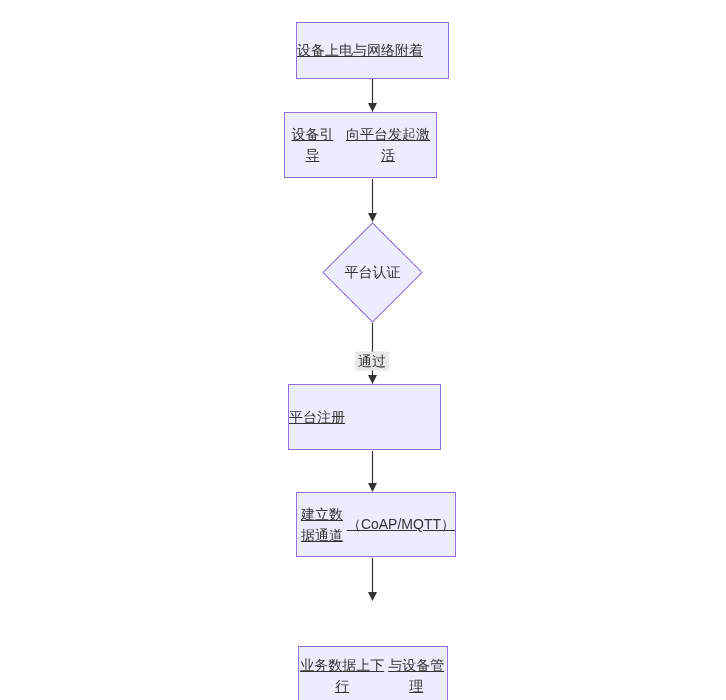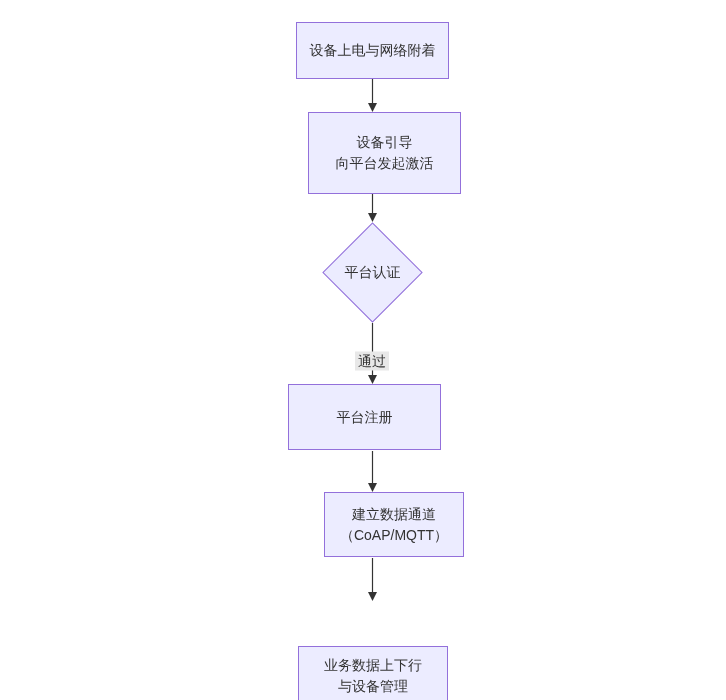--- a/index.html
+++ b/index.html
@@ -24,29 +24,30 @@
     stroke: var(--edge, #333333);
     stroke-width: 1.2;
   }
   .edges-layer polygon {
     fill: var(--edge, #333333);
     stroke: none;
   }
   .node {
     position: absolute;
     display: flex;
-    flex-direction: column;
+    flex-direction: row;
     align-items: center;
-    justify-content: center;
+    justify-content: flex-start;
     background: var(--node-fill, #ECECFF);
     border: 1px solid var(--node-border, #9370DB);
     font-size: 14px;
     line-height: 21px;
     text-align: center;
     color: var(--text, #333333);
+    text-decoration: underline;
   }
   .diamond-wrap {
     position: absolute;
     width: 101px;
     height: 101px;
   }
   .diamond-shape {
     position: absolute;
     left: 14.5px;
     top: 14.5px;
@@ -103,37 +104,37 @@
     <g>
       <line x1="372.5" y1="558" x2="372.5" y2="592"></line>
       <polygon points="368,592 377,592 372.5,601"></polygon>
     </g>
   </svg>
 
   <div class="node" style="left:296px; top:22px; width:153px; height:57px;">
     <div>设备上电与网络附着</div>
   </div>
 
-  <div class="node" style="left:308px; top:112px; width:153px; height:82px;">
+  <div class="node" style="left:284px; top:112px; width:153px; height:66px;">
     <div>设备引导</div>
     <div>向平台发起激活</div>
   </div>
 
   <div class="diamond-wrap" style="left:322px; top:222px;">
     <div class="diamond-shape"></div>
     <div class="diamond-label">平台认证</div>
   </div>
 
   <div class="edge-label" style="left:372px; top:361px;">通过</div>
 
   <div class="node" style="left:288px; top:384px; width:153px; height:66px;">
     <div>平台注册</div>
   </div>
 
-  <div class="node" style="left:296px; top:492px; width:140px; height:65px;margin-left:28px;">
+  <div class="node" style="left:296px; top:492px; width:160px; height:65px;">
     <div>建立数据通道</div>
     <div>（CoAP/MQTT）</div>
   </div>
 
   <div class="node" style="left:298px; top:601px; width:150px; height:60px;margin-top:45px;">
     <div>业务数据上下行</div>
     <div>与设备管理</div>
   </div>
 
 </div>

